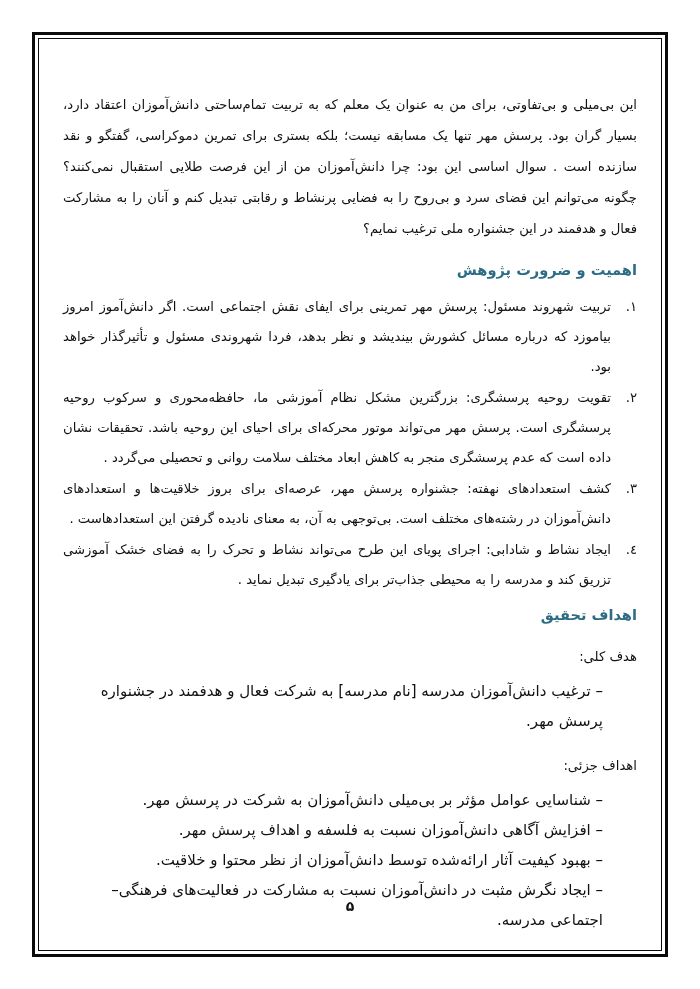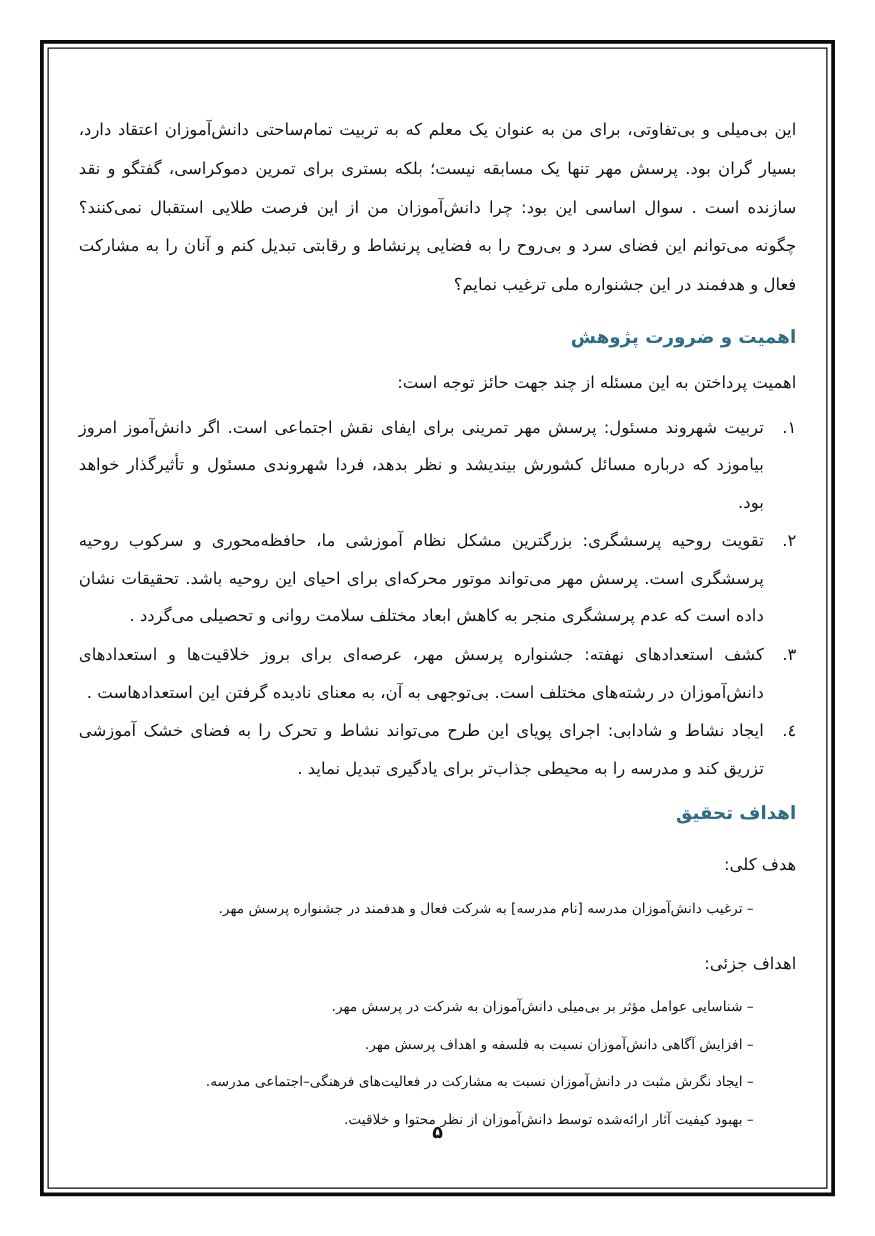--- a/index.html
+++ b/index.html
@@ -113,21 +113,21 @@
     text-align: right;
   }
 
   ul.goal-list {
     list-style: none;
     margin: 0 0 2px 0;
     padding: 0;
   }
   ul.goal-list > li {
     margin: 0;
-    font-size: 11px;
+    font-size: 15px;
     line-height: 30px;
     text-align: right;
     padding-right: 22px;
   }
   ul.goal-list > li.indent-more { padding-right: 34px; }
 
   .page-number {
     position: absolute;
     left: 0;
     right: 0;
@@ -145,21 +145,20 @@
 
   <div class="page-border-outer"></div>
   <div class="page-border-inner"></div>
 
   <div class="content">
 
     <p class="body-par">این بی‌میلی و بی‌تفاوتی، برای من به عنوان یک معلم که به تربیت تمام‌ساحتی دانش‌آموزان اعتقاد دارد، بسیار گران بود. پرسش مهر تنها یک مسابقه نیست؛ بلکه بستری برای تمرین دموکراسی، گفتگو و نقد سازنده است . سوال اساسی این بود: چرا دانش‌آموزان من از این فرصت طلایی استقبال نمی‌کنند؟ چگونه می‌توانم این فضای سرد و بی‌روح را به فضایی پرنشاط و رقابتی تبدیل کنم و آنان را به مشارکت فعال و هدفمند در این جشنواره ملی ترغیب نمایم؟</p>
 
     <h2 class="section-heading">اهمیت و ضرورت پژوهش</h2>
 
-    <p class="lead-line">اهمیت پرداختن به این مسئله از چند جهت حائز توجه است:</p>
 
     <ol class="reason-list">
       <li>
         <span class="item-num">۱.</span>
         <span>تربیت شهروند مسئول: پرسش مهر تمرینی برای ایفای نقش اجتماعی است. اگر دانش‌آموز امروز بیاموزد که درباره مسائل کشورش بیندیشد و نظر بدهد، فردا شهروندی مسئول و تأثیرگذار خواهد بود.</span>
       </li>
       <li>
         <span class="item-num">۲.</span>
         <span>تقویت روحیه پرسشگری: بزرگترین مشکل نظام آموزشی ما، حافظه‌محوری و سرکوب روحیه پرسشگری است. پرسش مهر می‌تواند موتور محرکه‌ای برای احیای این روحیه باشد. تحقیقات نشان داده است که عدم پرسشگری منجر به کاهش ابعاد مختلف سلامت روانی و تحصیلی می‌گردد .</span>
       </li>
@@ -179,21 +178,21 @@
 
     <ul class="goal-list">
       <li class="indent-more">– ترغیب دانش‌آموزان مدرسه [نام مدرسه] به شرکت فعال و هدفمند در جشنواره پرسش مهر.</li>
     </ul>
 
     <p class="goal-label">اهداف جزئی:</p>
 
     <ul class="goal-list">
       <li class="indent-more">– شناسایی عوامل مؤثر بر بی‌میلی دانش‌آموزان به شرکت در پرسش مهر.</li>
       <li class="indent-more">– افزایش آگاهی دانش‌آموزان نسبت به فلسفه و اهداف پرسش مهر.</li>
+      <li class="indent-more">– بهبود کیفیت آثار ارائه‌شده توسط دانش‌آموزان از نظر محتوا و خلاقیت.</li>
       <li class="indent-more">– ایجاد نگرش مثبت در دانش‌آموزان نسبت به مشارکت در فعالیت‌های فرهنگی–اجتماعی مدرسه.</li>
-      <li class="indent-more">– بهبود کیفیت آثار ارائه‌شده توسط دانش‌آموزان از نظر محتوا و خلاقیت.</li>
     </ul>
 
   </div>
 
   <div class="page-number">۵</div>
 
 </div>
 
 </body></html>

